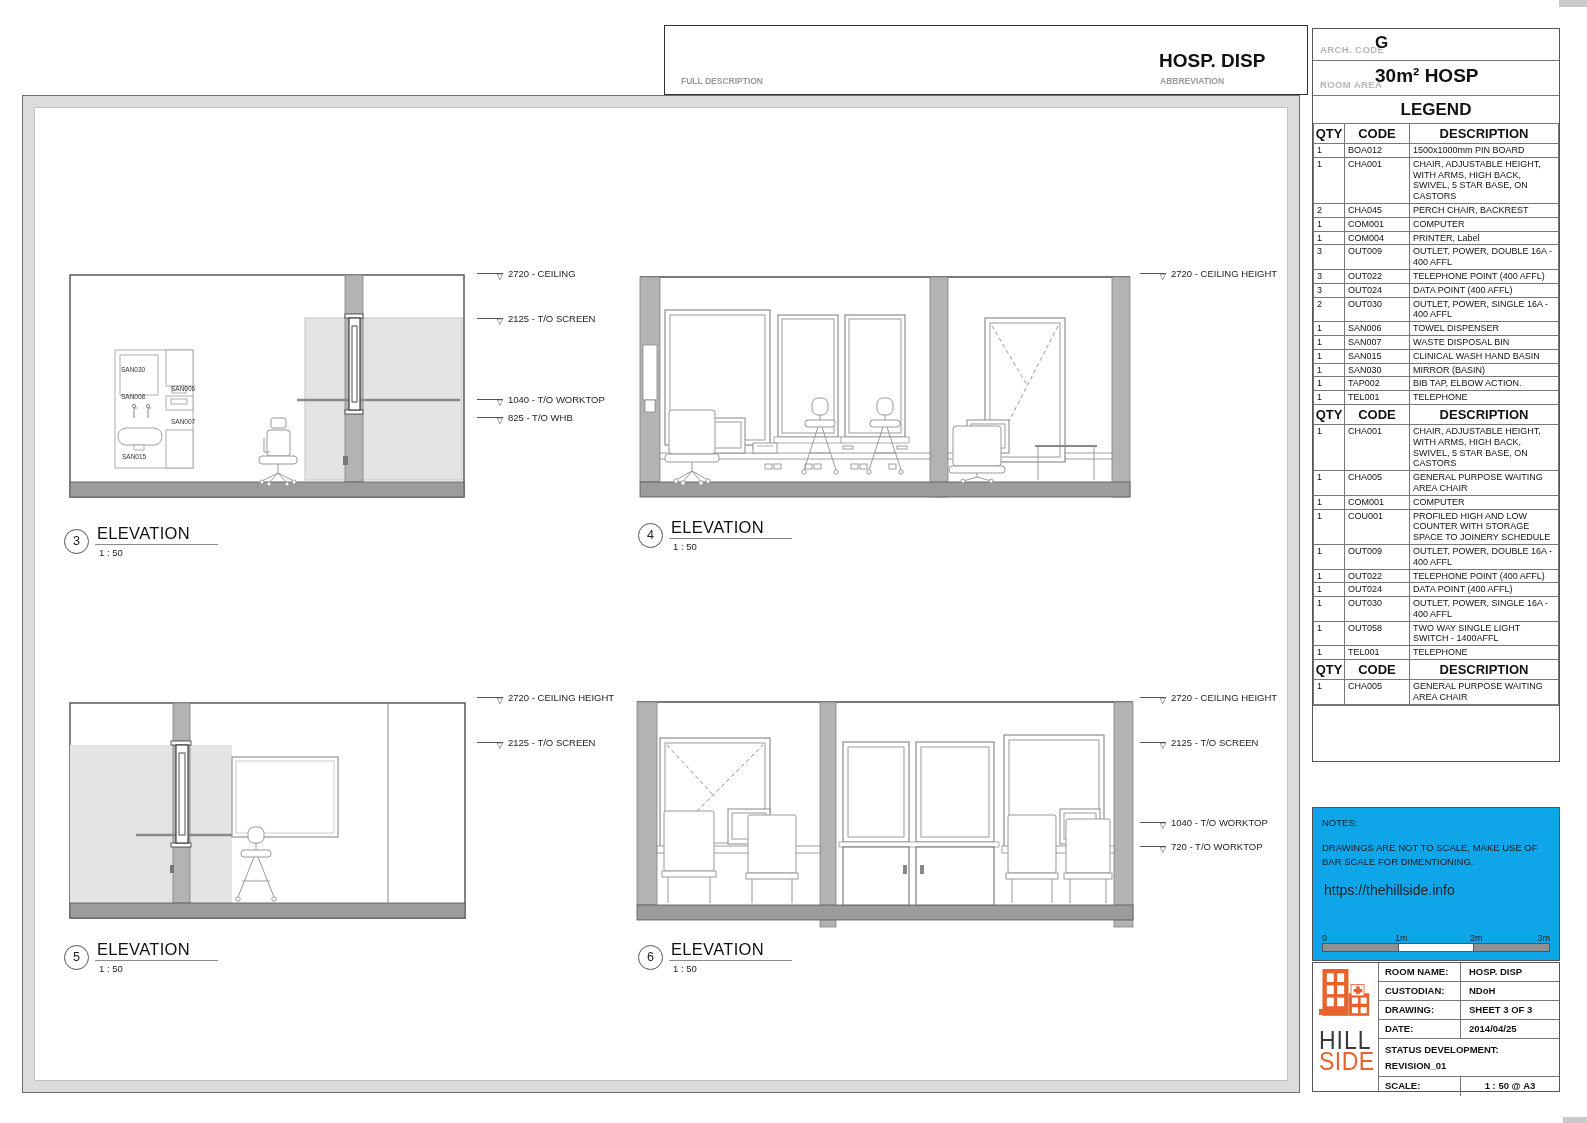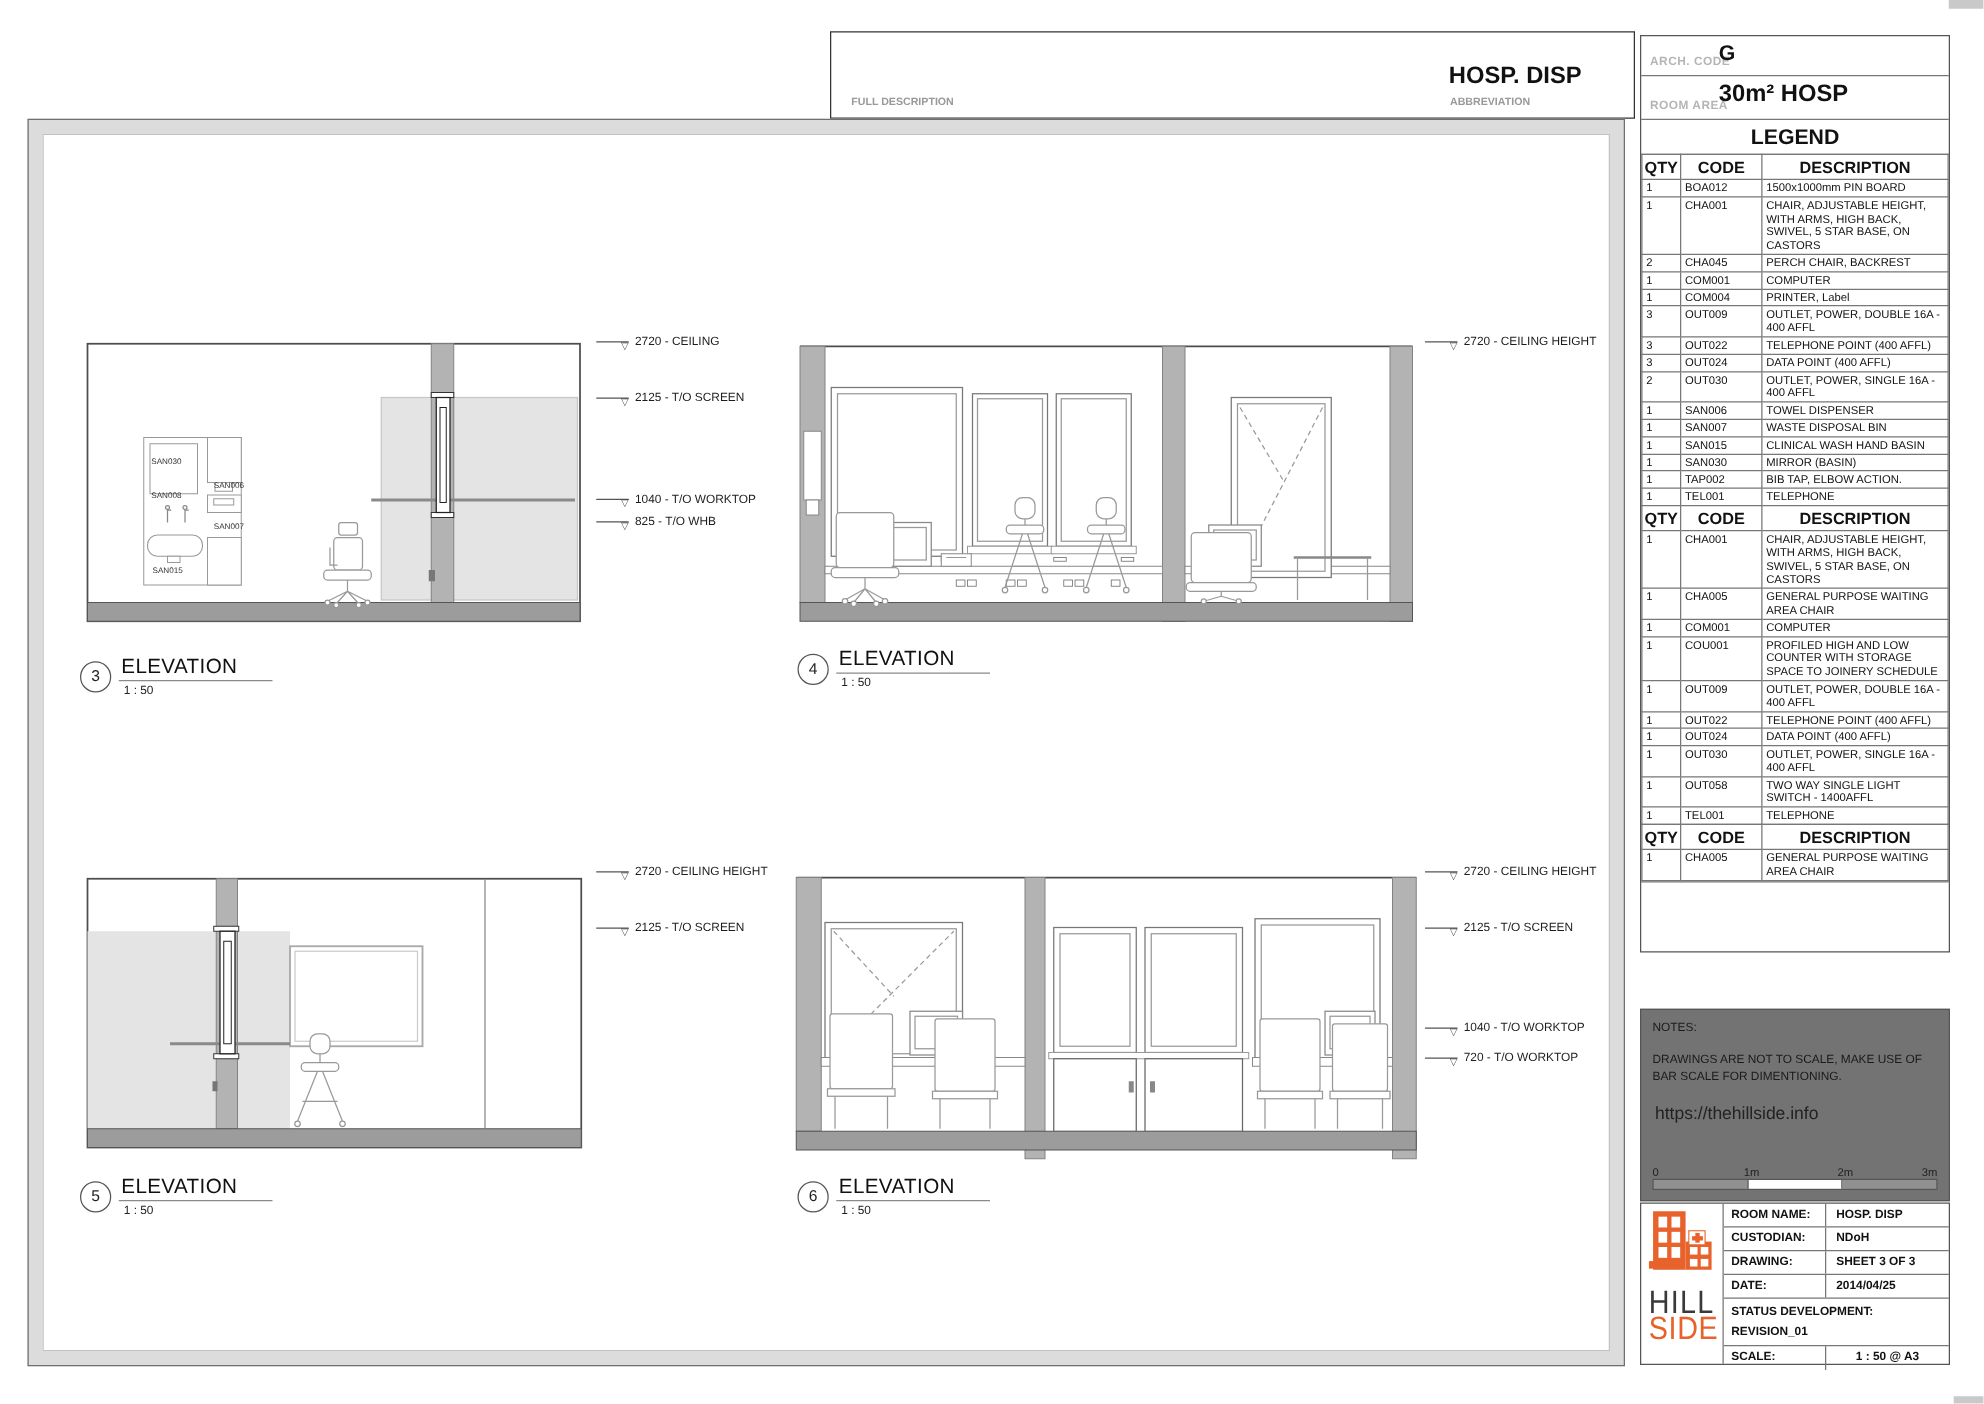--- a/index.html
+++ b/index.html
@@ -50,21 +50,21 @@
   .info-row.area .info-val{font-size:19px;}
   .legend-title{font-size:17px;font-weight:bold;text-align:center;padding:4px 0 3px;border-bottom:1px solid #777;}
   table.legend{width:100%;border-collapse:collapse;table-layout:fixed;margin-top:-1px;}
   table.legend th{border:1px solid #777;font-size:13px;font-weight:bold;padding:2px 1px;background:#fff;}
   table.legend td{border:1px solid #777;font-size:9px;padding:1px 3px;vertical-align:top;line-height:1.2;}
   table.legend .h0{width:28px;} table.legend .h1{width:62px;} 
   table.legend td.c0{width:28px;} table.legend td.c1{width:62px;margin-top:48px;}
   .legend-spacer{height:55px;border-top:1px solid #777;}
 
   .notes-box{position:absolute;left:1312px;top:807px;width:248px;height:154px;border:1.5px solid #555;
-             box-sizing:border-box;background:#737373;font-size:9.5px;line-height:1.4;color:#1a1a1a;}
+             box-sizing:border-box;background:#0ea5e9;font-size:9.5px;line-height:1.4;color:#1a1a1a;}
   .notes-box .nb-in{padding:8px 9px 0 9px;}
   .notes p{margin:0 0 11px 0;}
   .notes .nlabel{margin-bottom:12px;}
   .url{font-size:14px;color:#222;margin:2px 0 4px 2px;text-decoration:none;display:inline-block;}
   .sbar-wrap{position:absolute;left:9px;right:9px;bottom:8px;}
   .sbar-ticks{position:relative;height:11px;font-size:9px;color:#222;}
   .sbar-ticks span{position:absolute;top:0;}
   .t0{left:0;} .t1{left:73px;} .t2{left:148px;} .t3{right:0;}
   .sbar{display:flex;height:7px;border:1px solid #555;}
   .sbar .seg{flex:1;border-right:1px solid #555;}

